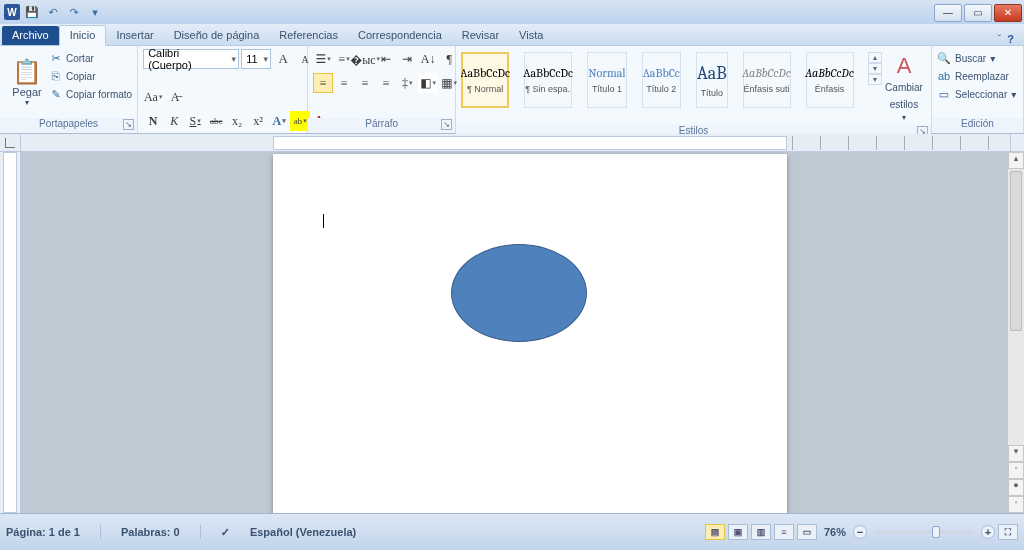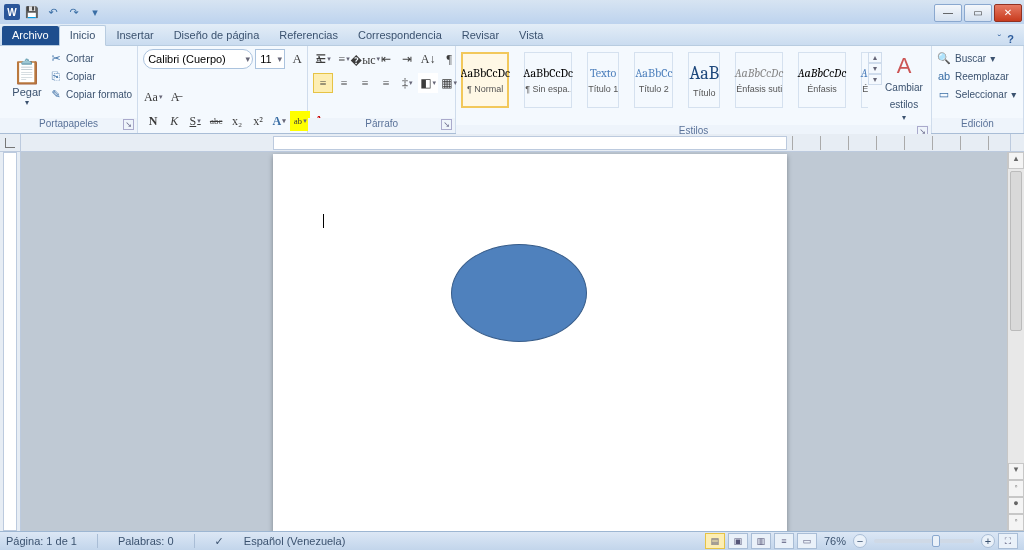--- a/index.html
+++ b/index.html
@@ -72,21 +72,21 @@
 .vruler-inner { position:absolute; left:3px; width:14px; top:0; bottom:0; background:#fff; border:1px solid #bccade;}
 .canvas { flex:1; position:relative; overflow:hidden; background:#bfc9d4; }
 .page { position:absolute; left:252px; top:2px; width:514px; height:720px; background:#fff; box-shadow:0 2px 5px rgba(0,0,0,.35); }
 .cursor { position:absolute; left:50px; top:60px; width:1px; height:14px; background:#000; }
 .ellipse { position:absolute; left:178px; top:90px; width:136px; height:98px; background:#4f81bd; border:1px solid #385d8a; border-radius:50%; }
 .vscroll { width:17px; background:#e8e8e8; border-left:1px solid #c7c7c7; display:flex; flex-direction:column;}
 .vscroll .arr, .vscroll .pg { height:17px; text-align:center; font-size:9px; color:#666; border:1px solid #c7c7c7; background:#f4f4f4;}
 .vscroll .track { flex:1; position:relative; }
 .vscroll .thumb { position:absolute; left:2px; right:2px; top:2px; height:160px; background:#d9d9d9; border:1px solid #bbb; border-radius:2px;}
 
-.statusbar { height:19px; background:linear-gradient(#dce7f5,#c2d5eb); border-top:1px solid #9db6d2; display:flex; align-items:center; font-size:11px; color:#3b526f; padding:0 6px; gap:20px; }
+.statusbar { height:37px; background:linear-gradient(#dce7f5,#c2d5eb); border-top:1px solid #9db6d2; display:flex; align-items:center; font-size:11px; color:#3b526f; padding:0 6px; gap:20px;font-weight:bold; }
 .statusbar .sep { width:1px; height:14px; background:#a9bdd6; }
 .statusbar .right { margin-left:auto; display:flex; align-items:center; gap:3px; }
 .viewbtn { width:20px; height:16px; border:1px solid #a9bdd6; background:#eaf1f9; font-size:9px; display:flex; align-items:center; justify-content:center; color:#557;}
 .viewbtn.sel { background:#fdeeb3; border-color:#e6c345;}
 .zoom-slider { width:100px; height:4px; background:#cfd9e6; position:relative; border-radius:2px; margin:0 4px;}
 .zoom-slider .zthumb{ position:absolute; left:58px; top:-4px; width:8px; height:12px; background:#eaf1f9; border:1px solid #8aa8cf; border-radius:2px;}
 .zbtn { width:14px; height:14px; border:1px solid #a9bdd6; background:#eaf1f9; text-align:center; line-height:12px; font-size:11px; border-radius:7px;}
 </style>
 </head>
 <body>
@@ -144,21 +144,21 @@
             <span>Copiar formato</span>
           </div>
       </div>
     </div>
     <div class="group-label"><span>Portapapeles</span><span class="dlaunch">↘</span></div>
   </div>
 
   <div class="group font-group" style="width:170px;">
     <div class="group-body" style="flex-direction:column;">
       <div class="row1">
-        <div class="combo" style="width:110px;border-radius:10px;">Calibri (Cuerpo)</div>
+        <div class="combo" style="width:96px;">Calibri (Cuerpo)</div>
         <div class="combo" style="width:30px;">11</div>
         <div class="tb" style="font-size:13px;">A</div>
         <div class="tb" style="font-size:10px;">A</div>
       </div>
       <div class="row1" style="margin-top:18px;">
         <div class="tb dd">Aa</div>
         <div class="tb">A̶</div>
       </div>
       <div class="btnrow">
         <div class="tb" style="font-weight:bold;">N</div>
@@ -204,21 +204,21 @@
       <div class="gallery" id="gallery">
           <div class="style-item sel">
             <div class="prev ">AaBbCcDc</div>
             <div class="lbl">¶ Normal</div>
           </div>
           <div class="style-item">
             <div class="prev ">AaBbCcDc</div>
             <div class="lbl">¶ Sin espa...</div>
           </div>
           <div class="style-item">
-            <div class="prev blue">Texto</div>
+            <div class="prev blue">Normal</div>
             <div class="lbl">Título 1</div>
           </div>
           <div class="style-item">
             <div class="prev blue">AaBbCc</div>
             <div class="lbl">Título 2</div>
           </div>
           <div class="style-item">
             <div class="prev bigblue">AaB</div>
             <div class="lbl">Título</div>
           </div>

